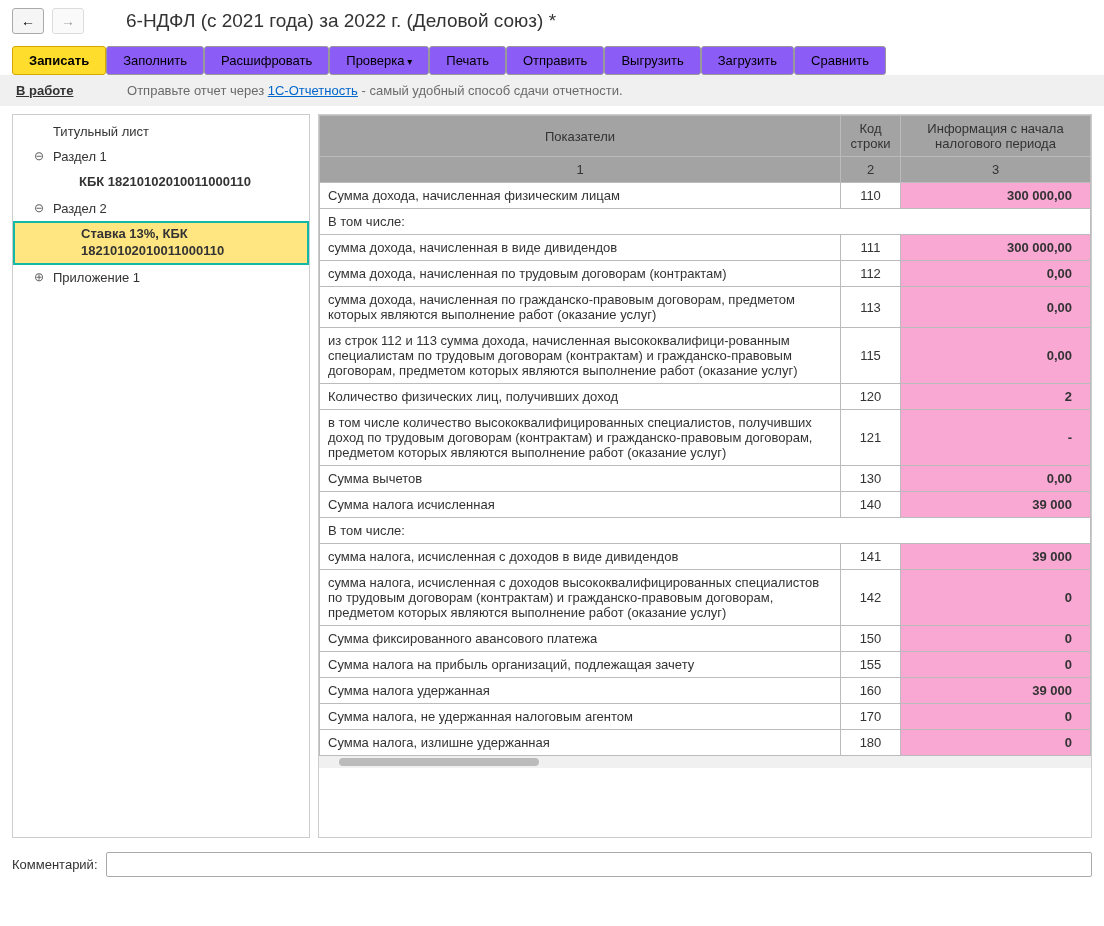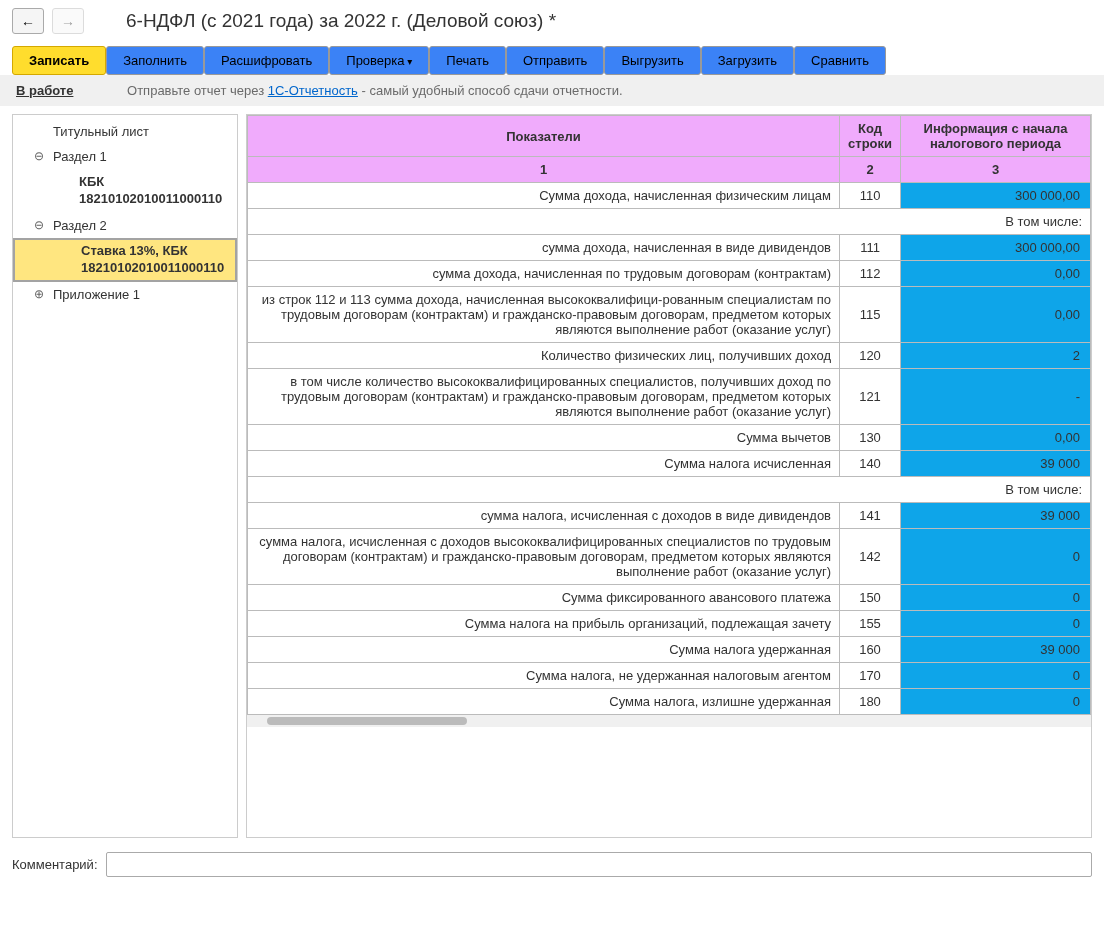--- a/index.html
+++ b/index.html
@@ -4,47 +4,47 @@
 <style>
 * { box-sizing: border-box; margin: 0; padding: 0; }
 body { font-family: Arial, sans-serif; font-size: 13px; color: #333; background: #fff; }
 
 .header { display: flex; align-items: center; padding: 8px 12px; gap: 8px; }
 .nav-btn { width: 32px; height: 26px; background: #f5f5f5; border: 1px solid #aaa; border-radius: 3px; cursor: pointer; display: flex; align-items: center; justify-content: center; font-size: 14px; }
 .nav-btn.disabled { opacity: 0.4; }
 .title { font-size: 19px; font-weight: 400; margin-left: 34px; }
 
 .toolbar { display: flex; gap: 0; padding: 4px 12px 0; flex-wrap: wrap; }
-.btn { padding: 6px 16px; background: #3b82f6; border: 1px solid #999; border-radius: 3px; cursor: pointer; font-size: 13px; }
+.btn { padding: 6px 16px; background: #8b5cf6; border: 1px solid #999; border-radius: 3px; cursor: pointer; font-size: 13px; }
 .btn.primary { background: #ffdd2d; border-color: #d4a800; font-weight: bold; }
 .btn.dropdown::after { content: " ▾"; font-size: 10px; }
 
 .status-bar { background: #f0f0f0; padding: 8px 16px; font-size: 13px; color: #6a6a6a; }
 .status-bar .status-label { color: #333; font-weight: bold; text-decoration: underline; margin-right: 50px; }
 .status-bar a { color: #0066cc; text-decoration: underline; }
 
 .main { display: flex; gap: 8px; padding: 8px 12px; height: 740px; }
 
-.tree { width: 226px; border: 1px solid #ccc; background: #fff; overflow-y: auto; padding: 4px 0; }
+.tree { width: 298px; border: 1px solid #ccc; background: #fff; overflow-y: auto; padding: 4px 0; }
 .tree-item { padding: 5px 8px 5px 24px; cursor: pointer; position: relative; font-size: 13px; }
 .tree-item.level-0 { padding-left: 40px; }
 .tree-item.level-1 { padding-left: 40px; }
 .tree-item.level-2 { padding-left: 66px; line-height: 1.3; font-weight: bold; }
 .tree-item .toggle { position: absolute; left: 20px; top: 6px; width: 12px; height: 12px; display: flex; align-items: center; justify-content: center; font-size: 12px; color: #666; }
-.tree-item.selected { background: #ffe680; border: 2px solid #a3a3a3; padding-top: 3px; padding-bottom: 3px; }
+.tree-item.selected { background: #ffe680; border: 2px solid #14b8a6; padding-top: 3px; padding-bottom: 3px; }
 
 .content { flex: 1; border: 1px solid #ccc; background: #fff; overflow: auto; }
 table { border-collapse: collapse; width: 100%; }
 th, td { border: 1px solid #bbb; padding: 5px 8px; font-size: 13px; vertical-align: middle; }
-th { font-weight: bold; text-align: center; background: #f0abfc; }
-td.indicator { text-align: right; }
+th { font-weight: normal; text-align: center; background: #a3a3a3; }
+td.indicator { text-align: left; }
 td.sub { }
 td.sub2 { padding-left: 8px; }
 td.code { text-align: center; width: 60px; margin-left: 15px; }
-td.value { text-align: right; background: #0ea5e9; font-weight: normal; width: 190px; padding-right: 10px; }
+td.value { text-align: right; background: #f9a8d4; font-weight: bold; width: 190px; padding-right: 18px; }
 
 .scrollbar { height: 12px; background: #f0f0f0; position: relative; }
 .scrollbar .thumb { position: absolute; left: 20px; width: 200px; height: 8px; top: 2px; background: #bbb; border-radius: 4px; }
 
 .comment-row { display: flex; align-items: center; padding: 6px 12px; gap: 8px; }
 .comment-row input { flex: 1; padding: 4px 6px; border: 1px solid #aaa; border-radius: 2px; font-size: 13px; }
 </style>
 </head>
 <body>
 
@@ -123,20 +123,25 @@
             <td class="indicator sub2">сумма дохода, начисленная в виде дивидендов</td>
             <td class="code">111</td>
             <td class="value">300 000,00</td>
           </tr>
           <tr>
             <td class="indicator sub2">сумма дохода, начисленная по трудовым договорам (контрактам)</td>
             <td class="code">112</td>
             <td class="value">0,00</td>
           </tr>
           <tr>
+            <td class="indicator sub2">сумма дохода, начисленная по гражданско-правовым договорам, предметом которых являются выполнение работ (оказание услуг)</td>
+            <td class="code">113</td>
+            <td class="value">0,00</td>
+          </tr>
+          <tr>
             <td class="indicator sub2">из строк 112 и 113 сумма дохода, начисленная высококвалифици-рованным специалистам по трудовым договорам (контрактам) и гражданско-правовым договорам, предметом которых являются выполнение работ (оказание услуг)</td>
             <td class="code">115</td>
             <td class="value">0,00</td>
           </tr>
           <tr>
             <td class="indicator">Количество физических лиц, получивших доход</td>
             <td class="code">120</td>
             <td class="value">2</td>
           </tr>
           <tr>

